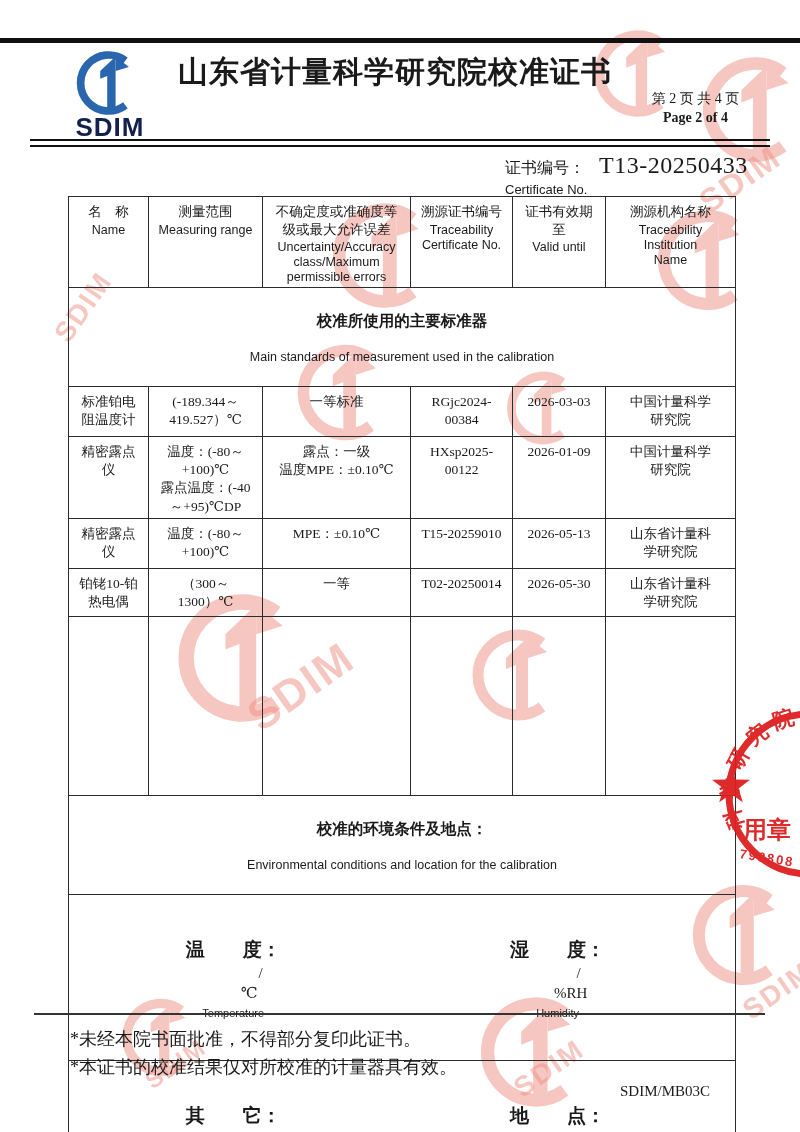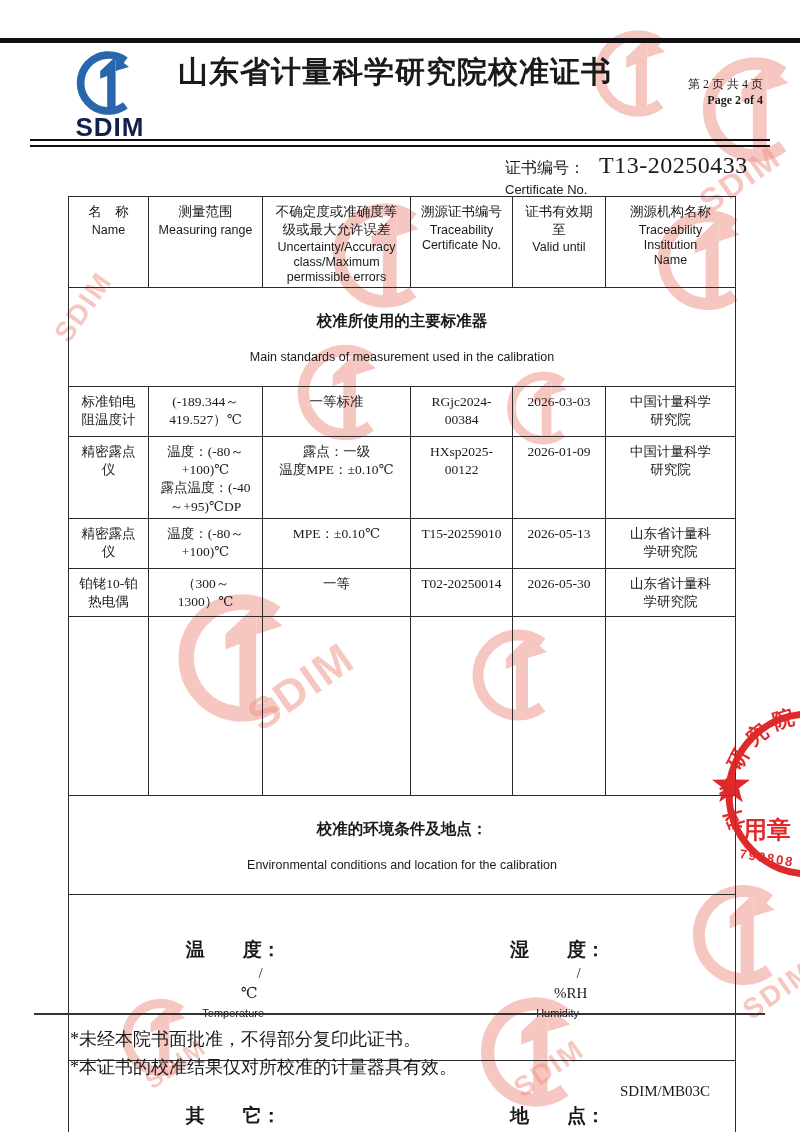--- a/index.html
+++ b/index.html
@@ -12,21 +12,21 @@
   .abs{position:absolute;}
   
   .topbar{left:0;top:38px;width:800px;height:5px;background:#101010;}
   .logo-box{left:62px;top:48px;width:96px;text-align:center;color:#2a66ad;}
   .logo-box svg{display:block;margin:0 auto;}
   .logo-word{font-family:"Liberation Sans",sans-serif;font-weight:bold;font-size:26px;
     letter-spacing:1px;color:#13204e;line-height:1;margin-top:-4px;}
   .titles{left:165px;top:52px;width:460px;text-align:center;}
   .title-cn{font-size:30px;font-weight:bold;letter-spacing:1px;}
   .title-en{font-family:"Liberation Sans",sans-serif;font-weight:bold;font-size:21px;margin-top:11px;}
-  .pageinfo{left:628px;top:76px;width:135px;text-align:right;font-size:12px;line-height:1.35;}
+  .pageinfo{left:628px;top:90px;width:135px;text-align:center;font-size:14px;line-height:1.35;}
   .pageinfo .en{font-weight:bold;}
   .rule-double{left:30px;top:139px;width:740px;height:4px;
     border-top:2.2px solid #111;border-bottom:2.2px solid #111;}
   .certno{left:505px;top:152px;font-size:16px;}
   .certno .val{font-size:24px;margin-left:14px;letter-spacing:.5px;}
   .certno .en{font-family:"Liberation Sans",sans-serif;font-size:13px;margin-top:3px;}
   
   table.main{position:absolute;left:68px;top:196px;width:667px;border-collapse:collapse;table-layout:fixed;}
   table.main td{border:1.5px solid #2b2b2b;vertical-align:top;text-align:center;
     font-size:13.5px;line-height:1.35;padding:6px 2px 2px 2px;white-space:pre-line;}

